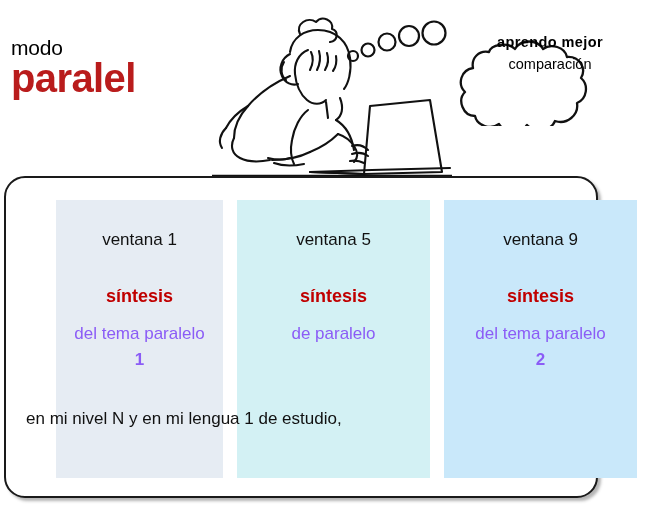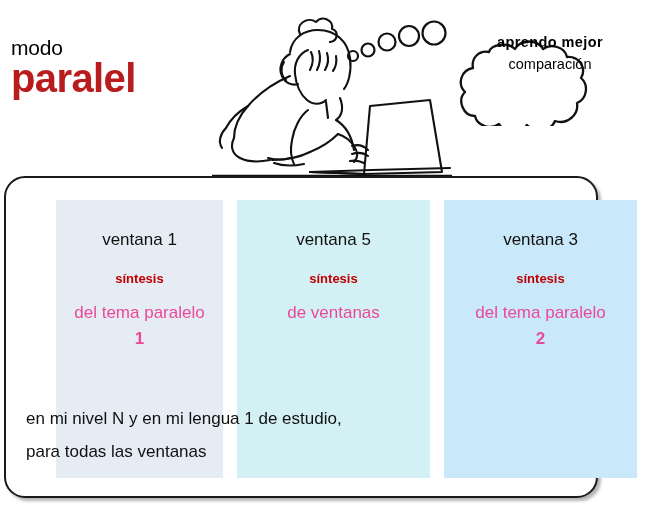--- a/index.html
+++ b/index.html
@@ -106,28 +106,28 @@
   #col-2 { left: 231px; width: 193px; }
   #col-3 { left: 438px; width: 193px; }
 
   .col-window {
     font-size: 17px;
     color: #111;
     margin-top: 30px;
     letter-spacing: 0px;
   }
   .col-sintesis {
-    font-size: 13px;
+    font-size: 18px;
     font-weight: bold;
     color: #c00000;
-    margin-top: 21px;
+    margin-top: 36px;
   }
   .col-desc {
     font-size: 17px;
-    color: #ec4899;
+    color: #8b5cf6;
     margin-top: 14px;
     line-height: 26px;
   }
   .col-desc .bold { font-weight: bold; }
 
   
   #footer-text {
     position: absolute;
     left: 20px;
     top: 224px;
@@ -242,30 +242,29 @@
     <div class="col-desc">
       <div>del tema paralelo</div>
       <div class="bold">1</div>
     </div>
   </div>
 
   <div id="col-2" class="col-content">
     <div class="col-window">ventana 5</div>
     <div class="col-sintesis">síntesis</div>
     <div class="col-desc">
-      <div>de ventanas</div>
+      <div>de paralelo</div>
     </div>
   </div>
 
   <div id="col-3" class="col-content">
-    <div class="col-window">ventana 3</div>
+    <div class="col-window">ventana 9</div>
     <div class="col-sintesis">síntesis</div>
     <div class="col-desc">
       <div>del tema paralelo</div>
       <div class="bold">2</div>
     </div>
   </div>
 
   <div id="footer-text">
     <div>en mi nivel N  y en mi lengua 1 de estudio,</div>
-    <div>para todas las ventanas</div>
   </div>
 </div>
 
 </body></html>

